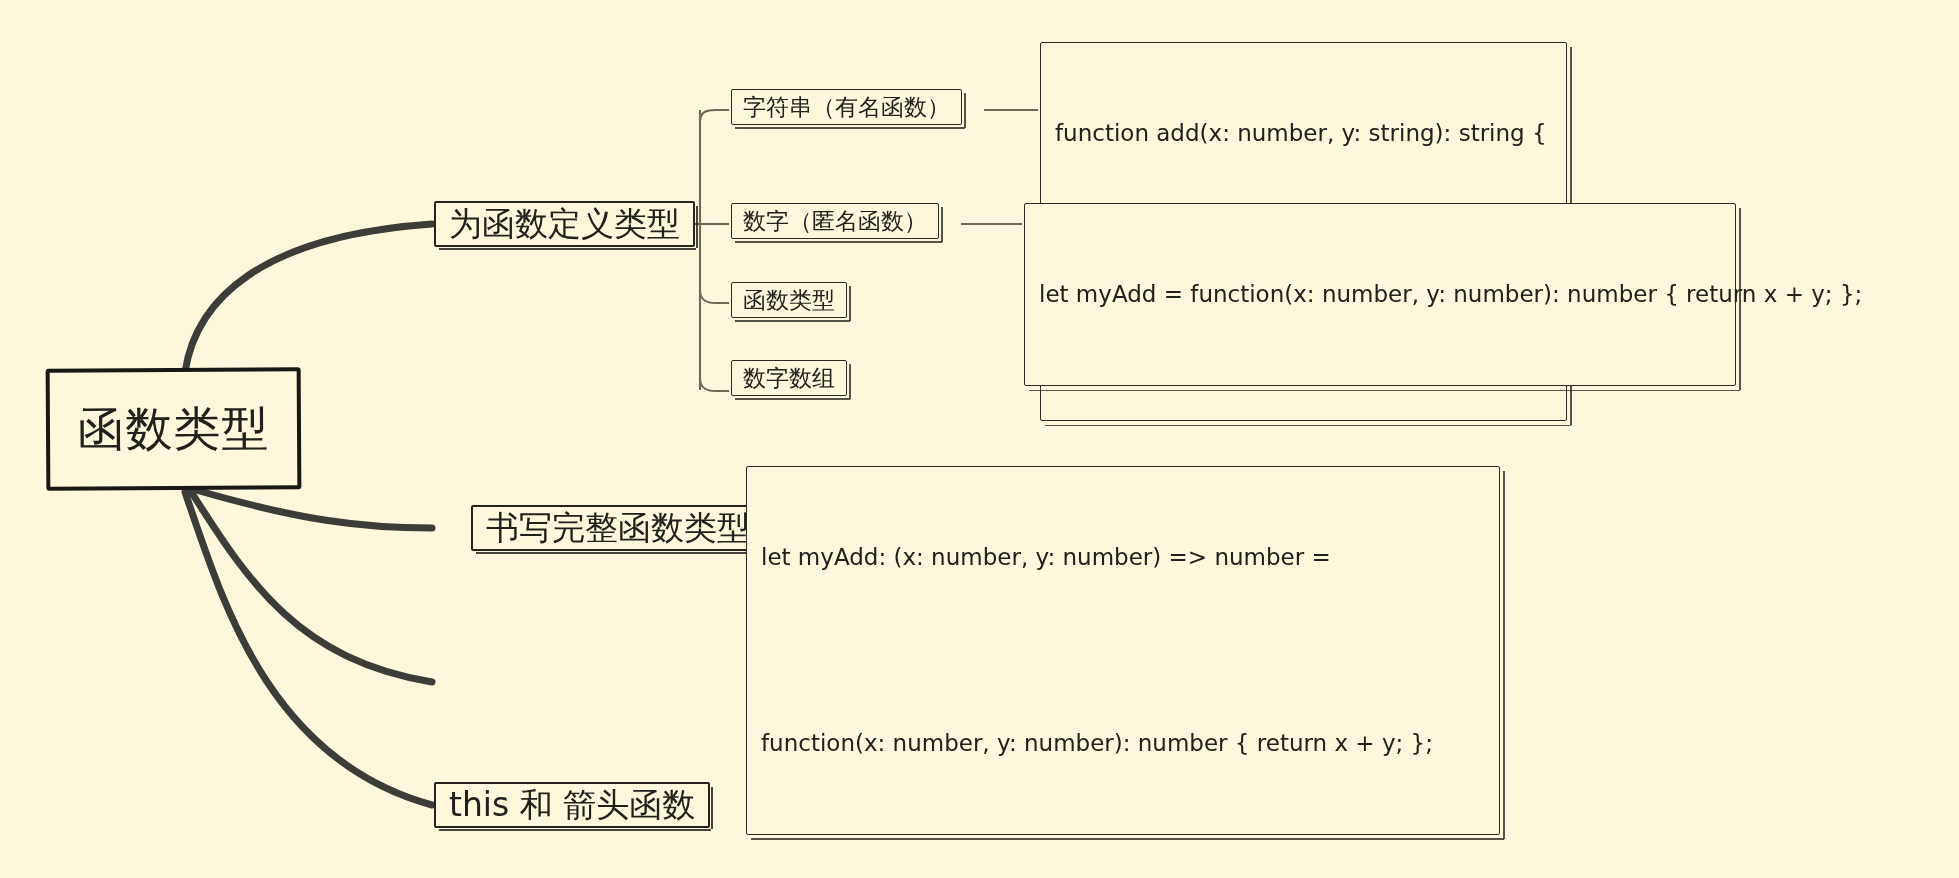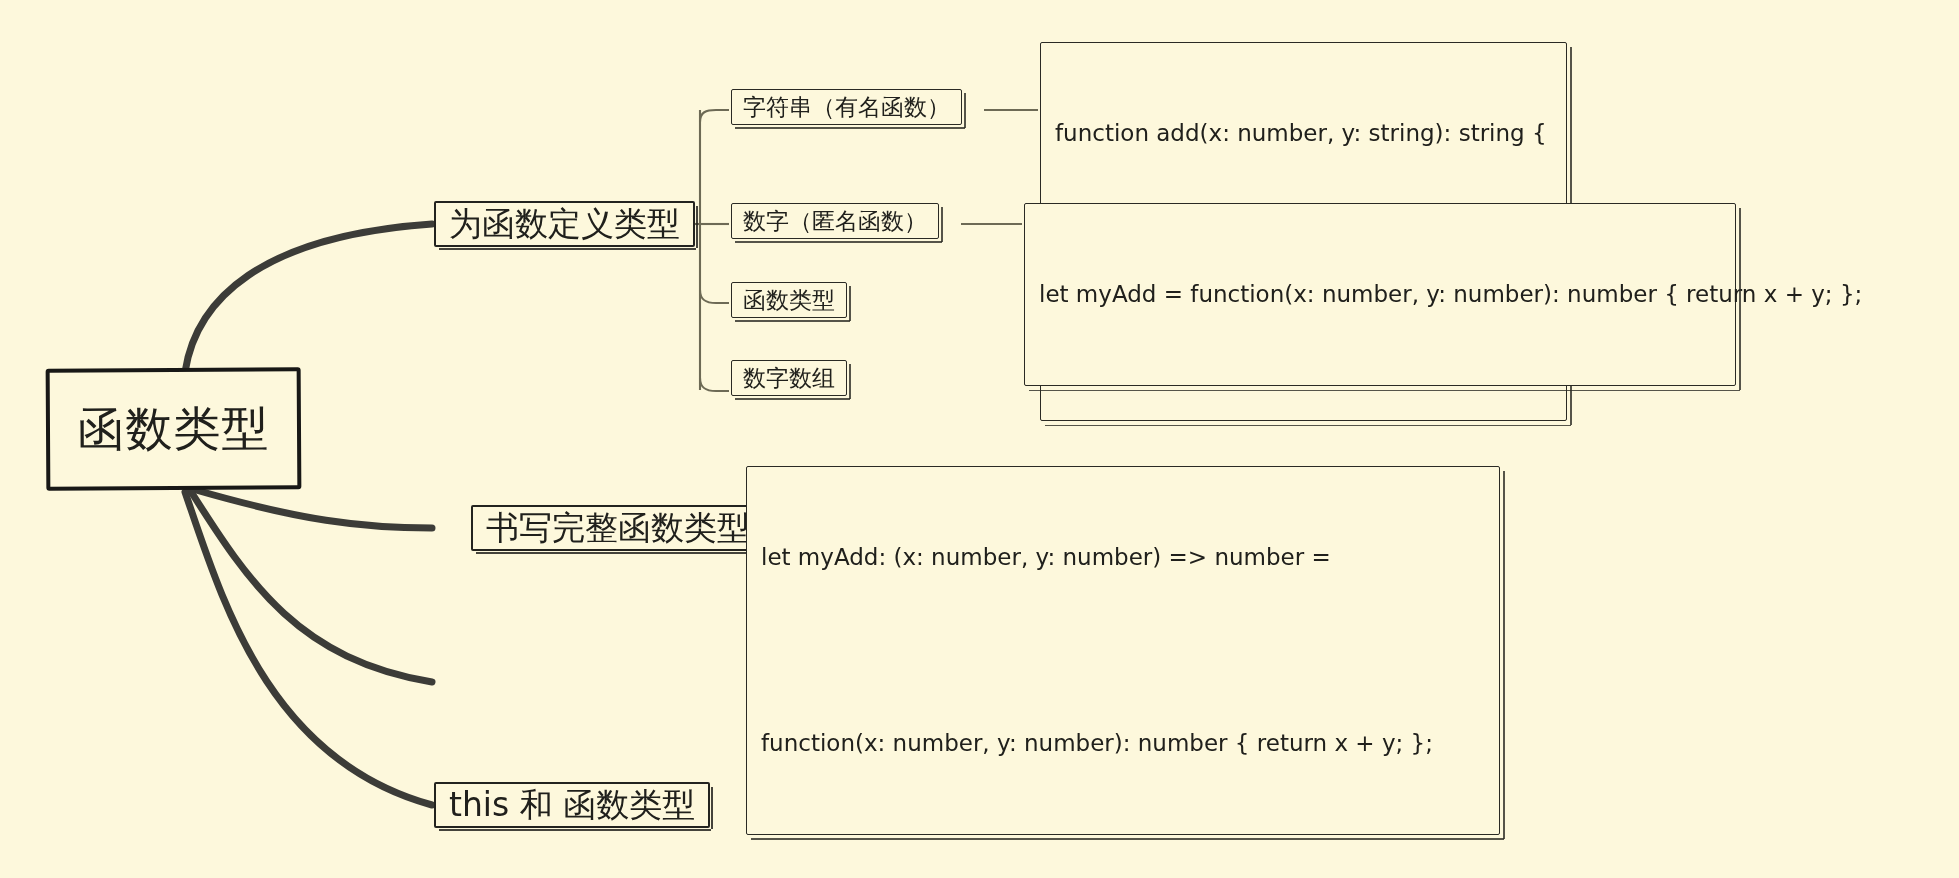--- a/index.html
+++ b/index.html
@@ -206,16 +206,16 @@
   </div>
 
   <div class="node code-node" style="left:746px; top:466px; width:754px;">
     <div class="code-line">let myAdd: (x: number, y: number) =&gt; number =</div>
     <div class="code-blank"></div>
     <div class="code-line">function(x: number, y: number): number { return x + y; };</div>
   </div>
 
 
   <div class="node branch-node" style="left:434px; top:782px;">
-    <span>this 和 函数类型</span>
+    <span>this 和 箭头函数</span>
   </div>
 
 </div>
 
 </body></html>

